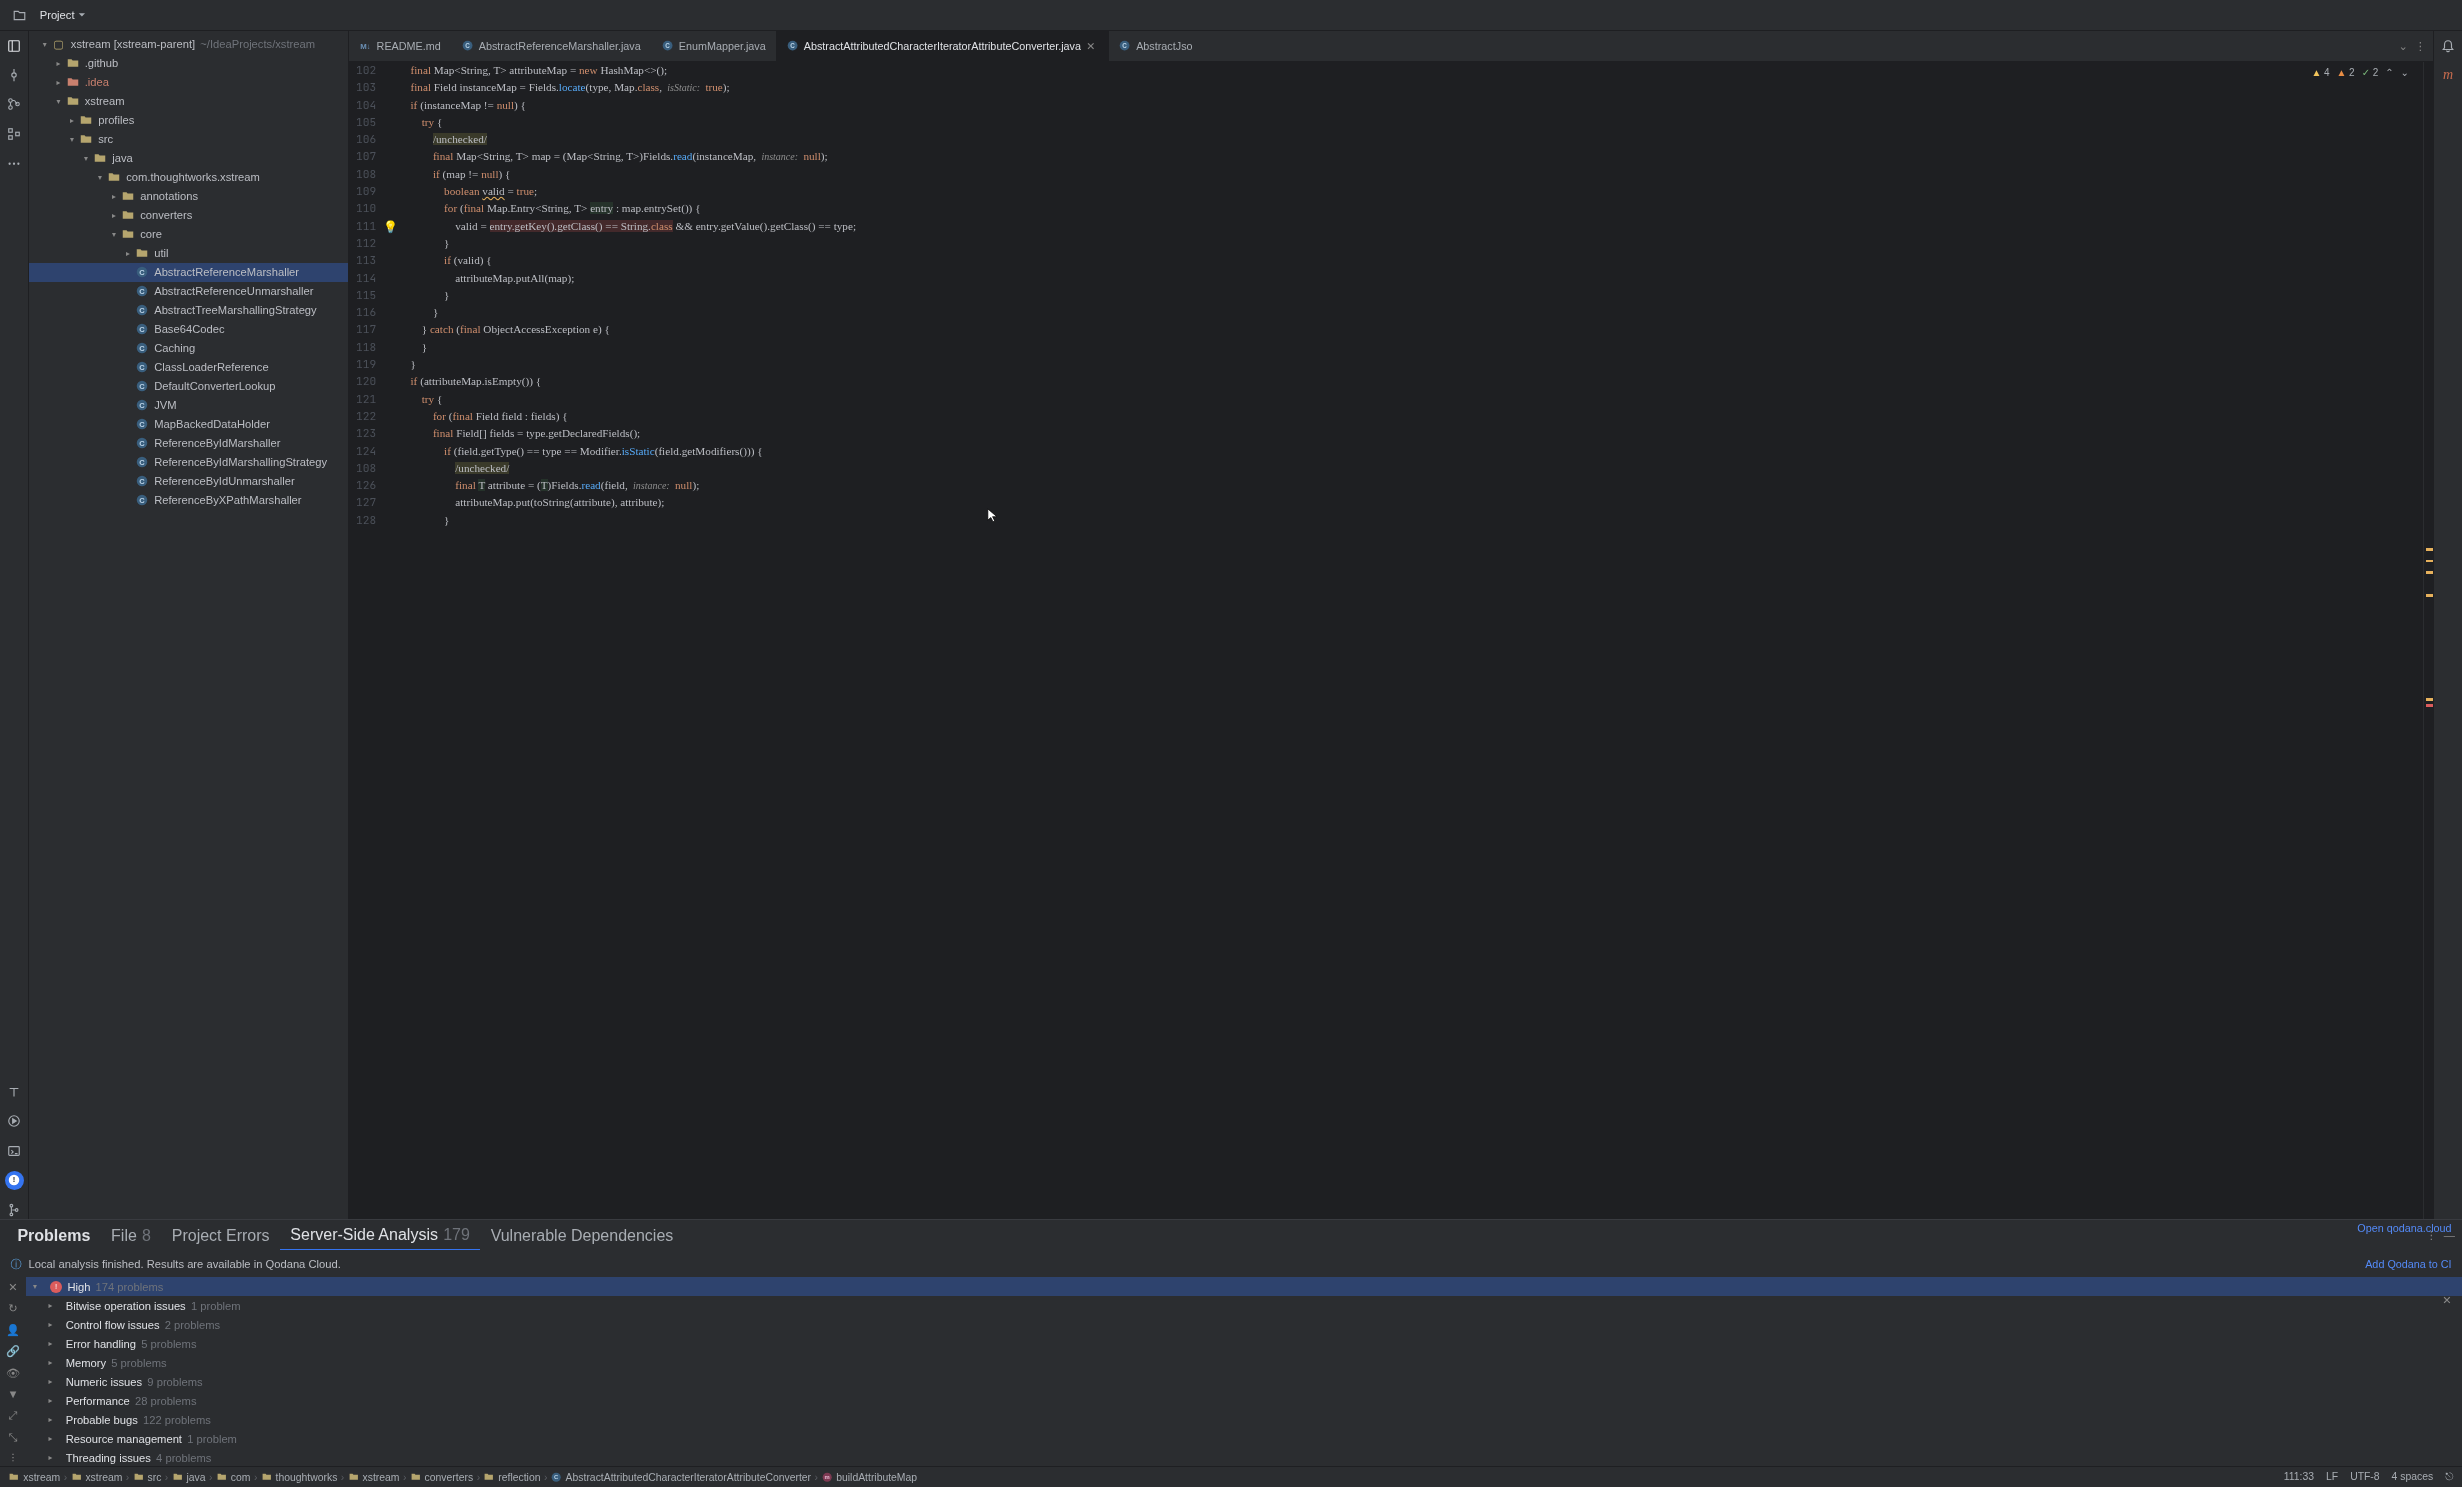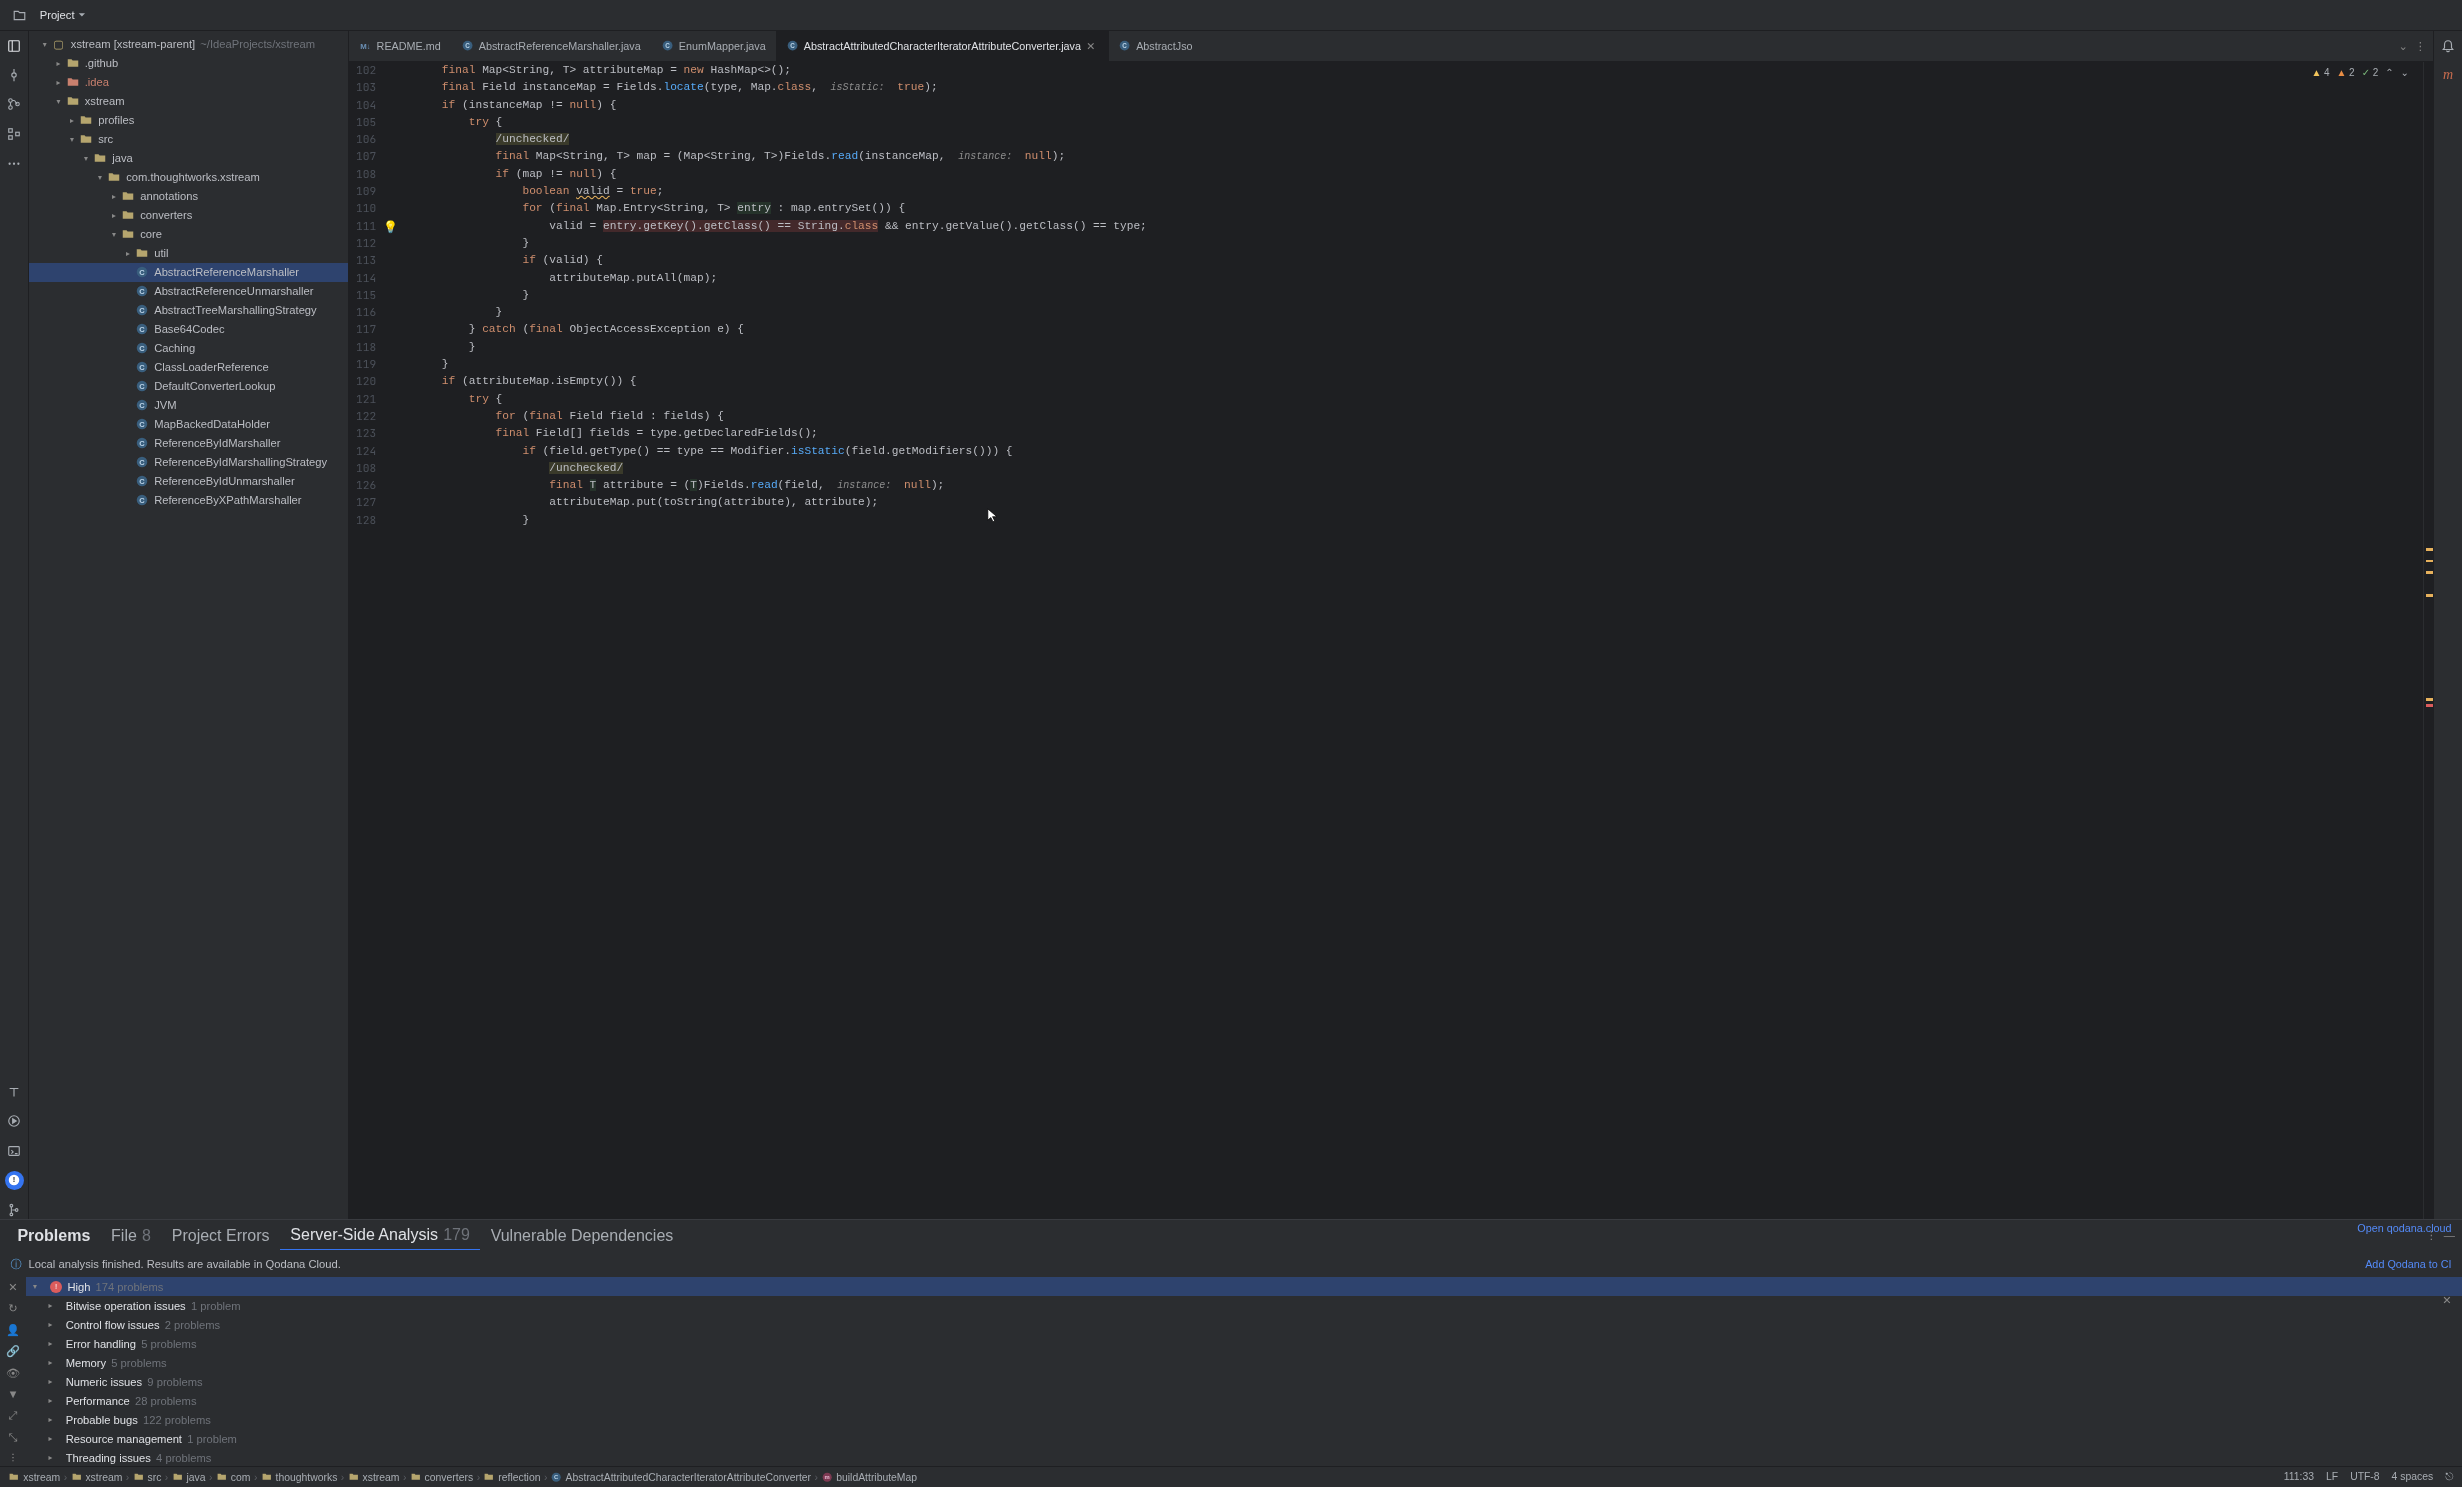--- a/index.html
+++ b/index.html
@@ -41,21 +41,21 @@
 .tab.active { color:#dfe1e5; border-bottom:1.7px solid #3574f0; background:#1e1f22; }
 .tab-icon { width:12px; height:12px; display:inline-flex; align-items:center; justify-content:center; }
 .tab-close { width:12px; height:12px; color:#888; }
 .tabs-right { margin-left:auto; display:flex; align-items:center; gap:7px; padding-right:7px; color:#888; }
 
 .editor { flex:1; display:flex; background:#1e1f22; overflow:auto; min-height:0; position:relative; }
 .gutter { background:#1e1f22; color:#4b5059; font-family:'JetBrains Mono','Fira Code',Menlo,monospace; font-size:11.2px; text-align:right; padding:0 12px 0 7px; user-select:none; }
 .gutter div { height:17.3px; line-height:17.3px; }
 .gutter-mark { position:relative; }
 .bulb { position:absolute; right:-22.5px; top:1.7px; color:#f2c55c; font-size:12px; }
-.code { flex:1; font-family:Liberation Mono, monospace; font-size:11.2px; color:#bcbec4; overflow-x:auto; }
+.code { flex:1; font-family:Liberation Serif, serif; font-size:11.2px; color:#bcbec4; overflow-x:auto; }
 .code-line { height:17.3px; line-height:17.3px; white-space:pre; }
 .kw { color:#cf8e6d; }
 .fn { color:#57aaf7; }
 .param { color:#8e8e8e; font-style:italic; font-size:10px; }
 .hl { background:#32593d55; }
 .hl2 { background:#3a3a2a; }
 .warn { text-decoration:underline wavy #e6b15c; }
 .err { background:#8c3f3f55; }
 
 .inspection-bar { position:absolute; top:5.2px; right:24px; display:flex; gap:7px; font-size:10px; color:#a8adb3; align-items:center; }

